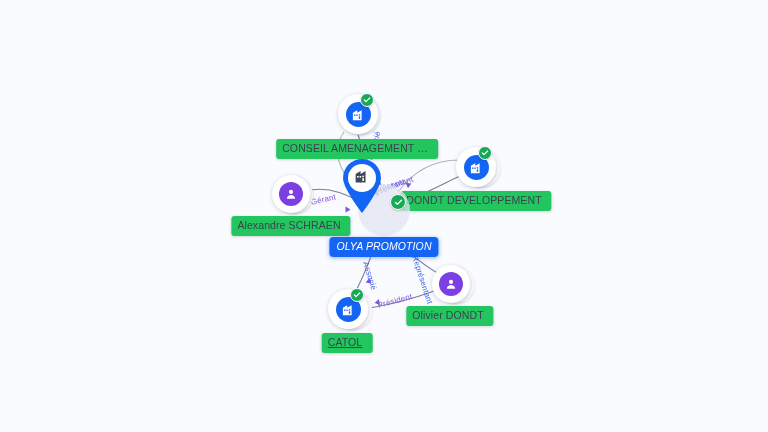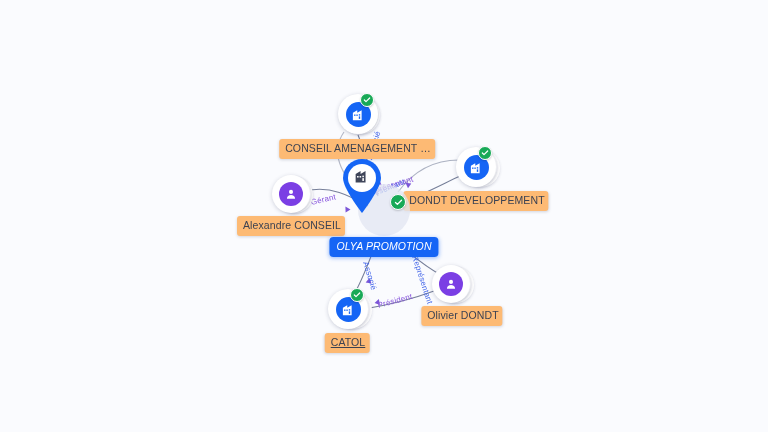--- a/index.html
+++ b/index.html
@@ -55,25 +55,25 @@
     border: 1.6px solid #ffffff;
     display: flex;
     align-items: center;
     justify-content: center;
     box-shadow: 0 1px 2px rgba(0,0,0,0.18);
   }
 
   
   .node-label {
     position: absolute;
-    background: #fdba74;
+    background: #22c55e;
     color: #3c4252;
     font-size: 10.5px;
     line-height: 1;
-    padding: 4px 4px 5px 6px;
+    padding: 4px 10px 5px 6px;
     border-radius: 3px;
     white-space: nowrap;
     box-shadow: 0 1px 3px rgba(30,40,80,0.18);
     transform: translateX(-50%);
     letter-spacing: 0.1px;
   }
   .node-label.selected {
     background: #1565f5;
     color: #ffffff;
     border-radius: 4px;
@@ -213,21 +213,21 @@
     <div class="stack" style="left:-13px; top:-18px; width:36px; height:36px;"></div>
     <div class="stack" style="left:-15px; top:-19px; width:36px; height:36px;"></div>
     <div class="disc" style="left:-18px; top:-20px; width:38px; height:38px;">
       <div class="inner-circle" style="width:24px; height:24px; background:#7b3fe4;">
         <svg width="14" height="14" viewBox="0 0 24 24">
           <circle cx="12" cy="8.4" r="3.5" fill="#ffffff"></circle>
           <path d="M5 20c0-4 3.2-6.2 7-6.2s7 2.2 7 6.2z" fill="#ffffff"></path>
         </svg>
       </div>
     </div>
-    <div class="node-label" style="left:1px; top:21px;">Alexandre CONSEIL</div>
+    <div class="node-label" style="left:1px; top:21px;">Alexandre SCHRAEN</div>
   </div>
 
   <div class="node" style="left:384px; top:212px;">
     <div class="pin-halo"></div>
     <div class="pin-wrap" style="left:0px; top:2px; width:44px; height:56px; margin-left:-22px; margin-top:-28px;">
       <svg width="44" height="56" viewBox="0 0 44 56">
         <path d="M22 55 C22 55 3 30.5 3 20 A19 19 0 0 1 41 20 C41 30.5 22 55 22 55 Z" fill="#1565f5"></path>
         <circle cx="22" cy="20" r="14" fill="#ffffff"></circle>
       </svg>
       <div style="position:absolute; left:22px; top:20px; transform:translate(-50%,-50%);">
@@ -252,21 +252,21 @@
     <div class="stack" style="left:-12px; top:-18px; width:36px; height:36px;"></div>
     <div class="stack" style="left:-15px; top:-19px; width:36px; height:36px;"></div>
     <div class="disc" style="left:-18px; top:-20px; width:38px; height:38px;">
       <div class="inner-circle" style="width:24px; height:24px; background:#7b3fe4;">
         <svg width="14" height="14" viewBox="0 0 24 24">
           <circle cx="12" cy="8.4" r="3.5" fill="#ffffff"></circle>
           <path d="M5 20c0-4 3.2-6.2 7-6.2s7 2.2 7 6.2z" fill="#ffffff"></path>
         </svg>
       </div>
     </div>
-    <div class="node-label" style="left:12px; top:21px;">Olivier DONDT</div>
+    <div class="node-label" style="left:0px; top:21px;">Olivier DONDT</div>
   </div>
 
   <div class="node" style="left:347px; top:310px;">
     <div class="stack" style="left:-13px; top:-19px; width:38px; height:38px;"></div>
     <div class="stack" style="left:-16px; top:-20px; width:38px; height:38px;"></div>
     <div class="disc" style="left:-19px; top:-21px; width:40px; height:40px;">
       <div class="inner-circle" style="width:25px; height:25px; background:#1565f5;">
         <svg width="15" height="15" viewBox="0 0 24 24">
           <path d="M3 21V9l7-4v4l7-4v16z" fill="#ffffff"></path>
           <rect x="5" y="12" width="2.2" height="2.2" fill="#1565f5"></rect>

